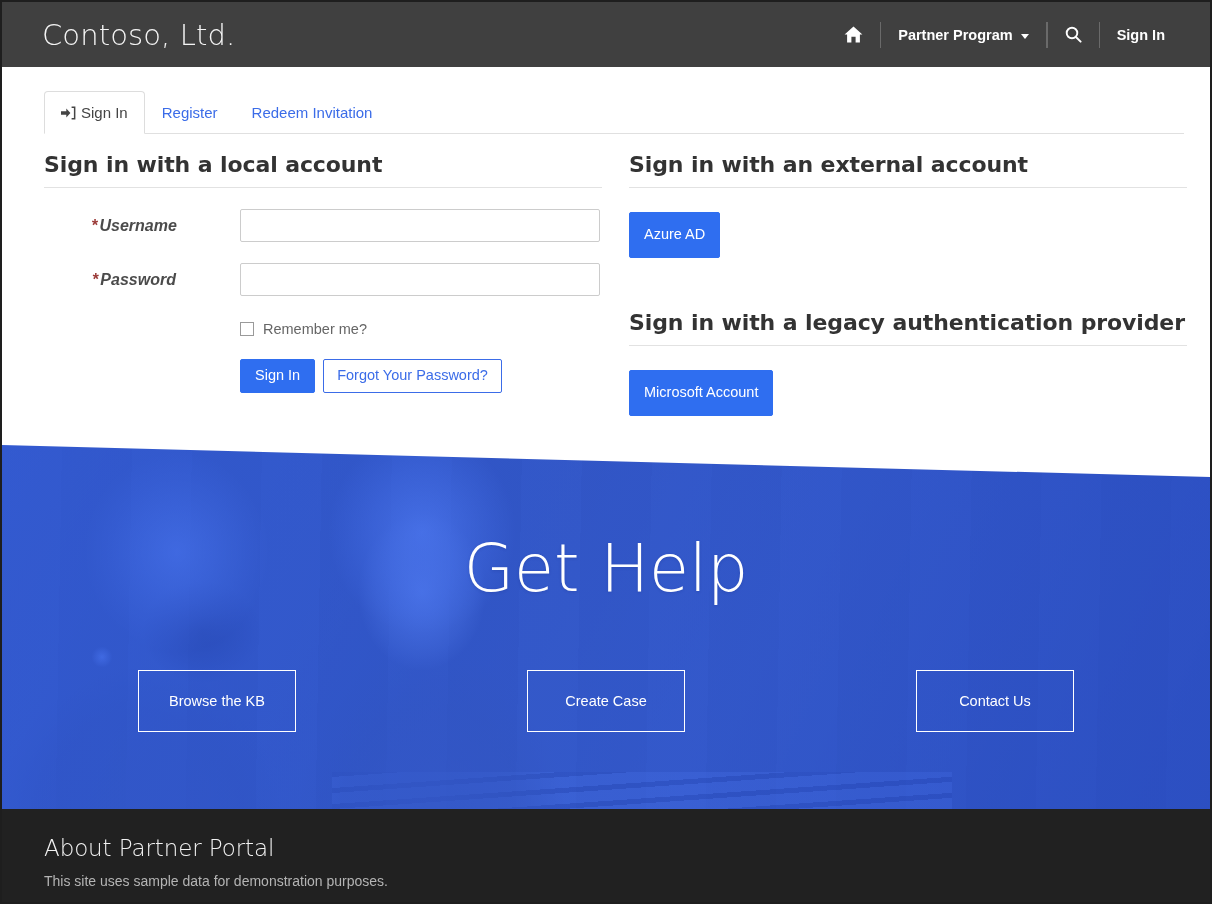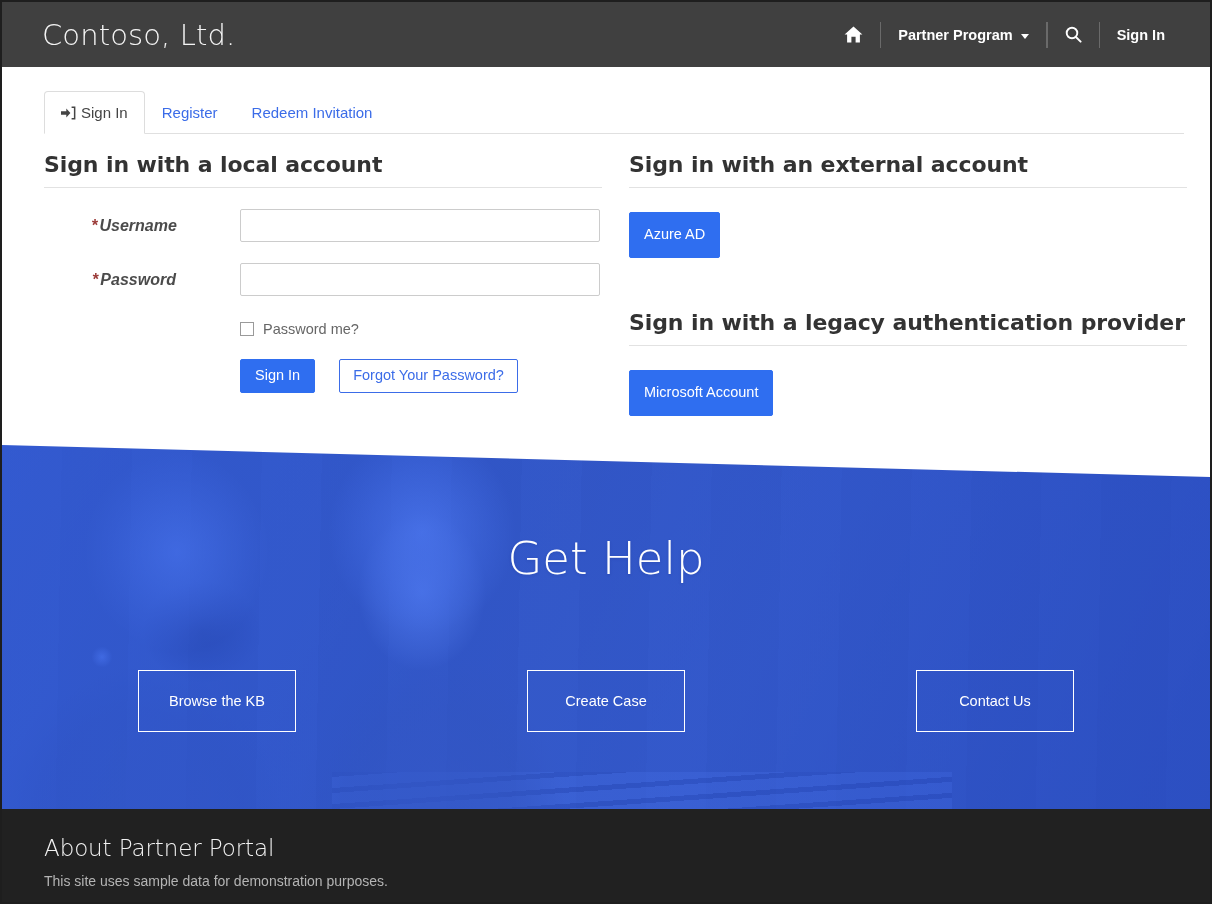--- a/index.html
+++ b/index.html
@@ -187,21 +187,20 @@
   .btn-outline {
     background: #ffffff;
     color: #3b6ce8;
     border: 1px solid #3b6ce8;
     font-size: 14.5px;
     padding: 8px 13px;
     border-radius: 2px;
     cursor: pointer;
     font-family: "Liberation Sans", sans-serif;
     line-height: 1.1;
-    margin-left: 16px;
   }
 
   .ext-btn {
     display: inline-block;
     background: #2f6ef0;
     color: #ffffff;
     border: 1px solid #2f6ef0;
     font-size: 14.5px;
     padding: 14px 14px;
     border-radius: 2px;
@@ -269,21 +268,21 @@
   .hero-inner {
     position: absolute;
     inset: 0;
     display: flex;
     flex-direction: column;
     align-items: center;
   }
   .hero-title {
     margin-top: 94px;
     color: #ffffff;
-    font-size: 45px;
+    font-size: 65px;
     font-weight: 300;
     line-height: 1;
     letter-spacing: 0px;
     font-family: "DejaVu Sans", sans-serif;
     text-shadow: 0 1px 3px rgba(20,40,110,0.18);
   }
   .hero-buttons {
     position: absolute;
     top: 228px;
     left: 0;
@@ -406,21 +405,21 @@
 
       <div class="form-row">
         <div class="form-label">
           <span class="req">*</span><span>Password</span>
         </div>
         <input class="text-input" type="password" placeholder="" style="">
       </div>
 
       <div class="checkbox-row">
         <span class="chk"></span>
-        <span class="chk-label">Password me?</span>
+        <span class="chk-label">Remember me?</span>
       </div>
 
       <div class="btn-row">
         <button class="btn-primary">Sign In</button>
         <button class="btn-outline">Forgot Your Password?</button>
       </div>
     </div>
 
     <div class="col-right">
       <div class="section-head">Sign in with an external account</div>

